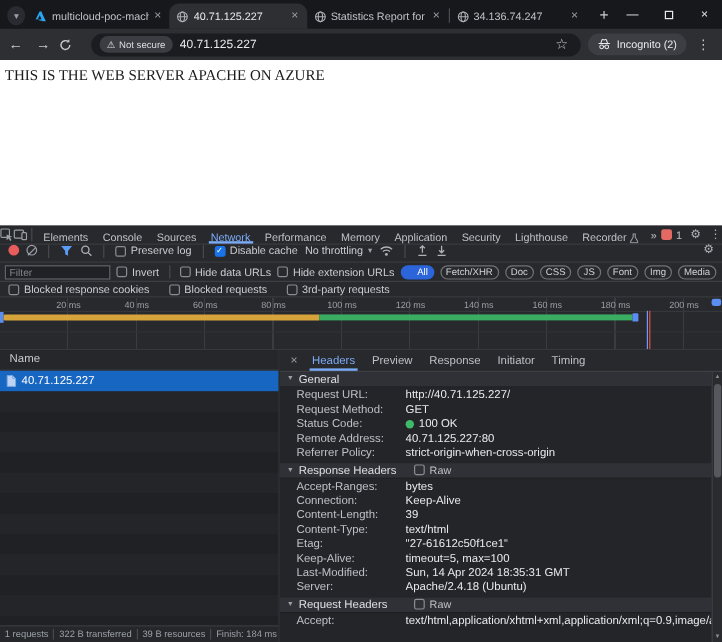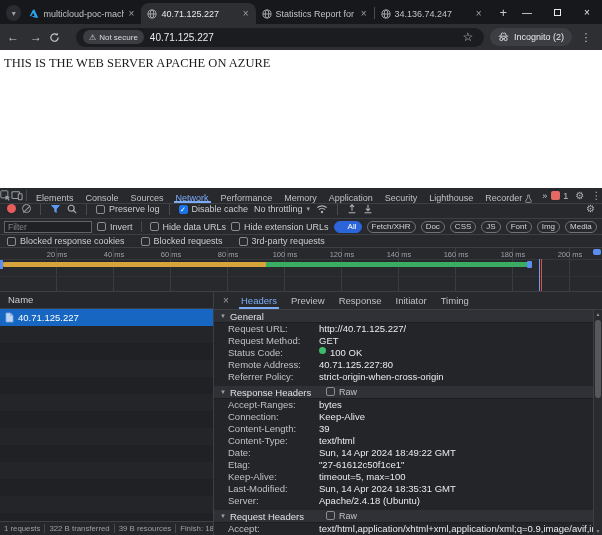--- a/index.html
+++ b/index.html
@@ -75,40 +75,40 @@
   .ov-tick { position:absolute; top:2px; width:40px; text-align:center; font-size:7.5px; color:#9aa0a6; }
   .ov-start { position:absolute; left:0; top:12px; width:3px; height:9px; background:#5b8ef0; }
   .ov-seg-yellow { position:absolute; left:3px; top:14px; width:263px; height:5px; background:#d7a43b; border-radius:1px 0 0 1px; }
   .ov-seg-green { position:absolute; left:266px; top:14px; width:261px; height:5px; background:#3aad63; }
   .ov-cap { position:absolute; left:527px; top:13px; width:5px; height:7px; background:#5b8ef0; border-radius:1px; }
   .ov-line-blue { position:absolute; left:539px; top:11px; bottom:0; width:1px; background:#6f9df5; }
   .ov-line-red { position:absolute; left:541px; top:11px; bottom:0; width:1px; background:#e05048; }
   .ov-corner { position:absolute; right:1px; top:1px; width:8px; height:6px; background:#5b8ef0; border-radius:2px; }
 
   .dt-main { position:absolute; top:104px; left:0; right:0; bottom:0; display:flex; }
-  .req-panel { width:214px; flex:0 0 auto; display:flex; flex-direction:column; border-right:1px solid #3c3f43; background:#202124; }
+  .req-panel { width:233px; flex:0 0 auto; display:flex; flex-direction:column; border-right:1px solid #3c3f43; background:#202124; }
   .req-head { height:17px; line-height:16px; padding-left:8px; border-bottom:1px solid #3c3f43; font-size:9.5px; color:#c9cdd1; background:#26272b; }
   .req-rows { flex:1; position:relative; background:repeating-linear-gradient(#202124 0, #202124 17px, #242529 17px, #242529 34px); }
   .req-row { position:absolute; top:0; left:0; right:0; height:17px; display:flex; align-items:center; gap:4px; padding-left:5px; font-size:9.5px; }
   .req-row.selected { background:#1766c2; color:#ffffff; }
   .req-summary { height:14px; border-top:1px solid #3c3f43; display:flex; align-items:center; font-size:7.8px; color:#9aa0a6; background:#26272b; overflow:hidden; white-space:nowrap; }
   .sum-item { padding:0 4px; border-right:1px solid #46494e; flex:0 0 auto; }
 
   .details { flex:1; display:flex; flex-direction:column; background:#242529; position:relative; overflow:hidden; }
   .det-tabs { height:18px; display:flex; align-items:center; background:#28292d; border-bottom:1px solid #3c3f43; padding-left:4px; }
   .det-close { width:16px; text-align:center; color:#9aa0a6; font-size:10px; }
   .det-tab { padding:0 7px; height:100%; display:flex; align-items:center; font-size:9.5px; color:#bdc1c6; position:relative; }
   .det-tab.active { color:#7cacf8; }
   .det-tab.active::after { content:""; position:absolute; left:5px; right:5px; bottom:0; height:2px; background:#7cacf8; }
   .det-body { flex:1; padding-right:9px; overflow:hidden; }
   .sec-head { height:13px; background:#303136; display:flex; align-items:center; gap:4px; padding-left:6px; font-size:9.5px; color:#dde0e3; position:relative; border-bottom:1px solid #1d1e21; }
   .sec-caret { font-size:6px; color:#9aa0a6; }
   .raw-wrap { position:absolute; left:112px; display:flex; align-items:flex-start; gap:4px; color:#bdc1c6; font-size:9px; }
   .sec-gap { height:3px; }
-  .kv { height:12px; display:flex; font-size:9.5px; }
+  .kv { height:12px; display:flex; align-items:center; font-size:9.5px; }
   .kv .k { width:105px; padding-left:14px; color:#bdc1c6; flex:0 0 auto; white-space:nowrap; }
   .kv .v { color:#e8eaed; white-space:nowrap; overflow:hidden; }
   .status-dot { width:7px; height:7px; border-radius:50%; background:#3fba6a; margin-right:4px; flex:0 0 auto; }
 
   .det-scrollbar { position:absolute; top:18px; right:0; bottom:0; width:9px; background:#2a2b2f; border-left:1px solid #3c3f43; }
   .sb-arrow { position:absolute; left:0; width:100%; text-align:center; font-size:5px; color:#8a8d92; line-height:8px; height:8px; }
   .sb-arrow.up { top:0; }
   .sb-arrow.down { bottom:0; }
   .sb-thumb { position:absolute; top:10px; left:1px; right:1px; height:78px; background:#56585e; border-radius:4px; }
 
@@ -462,24 +462,20 @@
             </div>
           <div class="kv">
               <span class="k">Content-Length:</span>
               <span class="v">39</span>
             </div>
           <div class="kv">
               <span class="k">Content-Type:</span>
               <span class="v">text/html</span>
             </div>
           <div class="kv">
-              <span class="k">Date:</span>
-              <span class="v">Sun, 14 Apr 2024 18:49:22 GMT</span>
-            </div>
-          <div class="kv">
               <span class="k">Etag:</span>
               <span class="v">"27-61612c50f1ce1"</span>
             </div>
           <div class="kv">
               <span class="k">Keep-Alive:</span>
               <span class="v">timeout=5, max=100</span>
             </div>
           <div class="kv">
               <span class="k">Last-Modified:</span>
               <span class="v">Sun, 14 Apr 2024 18:35:31 GMT</span>

